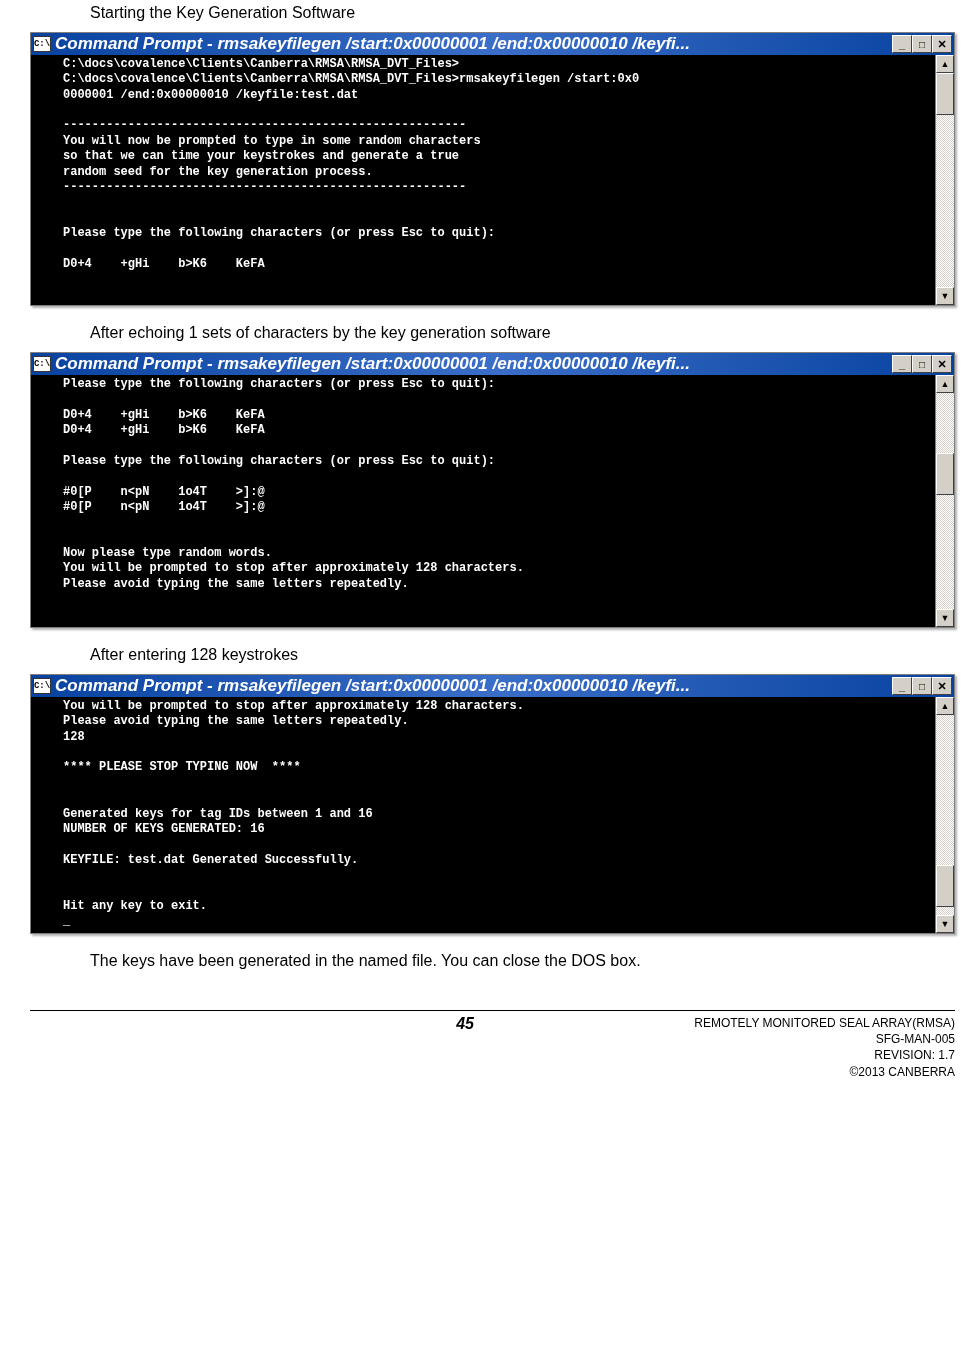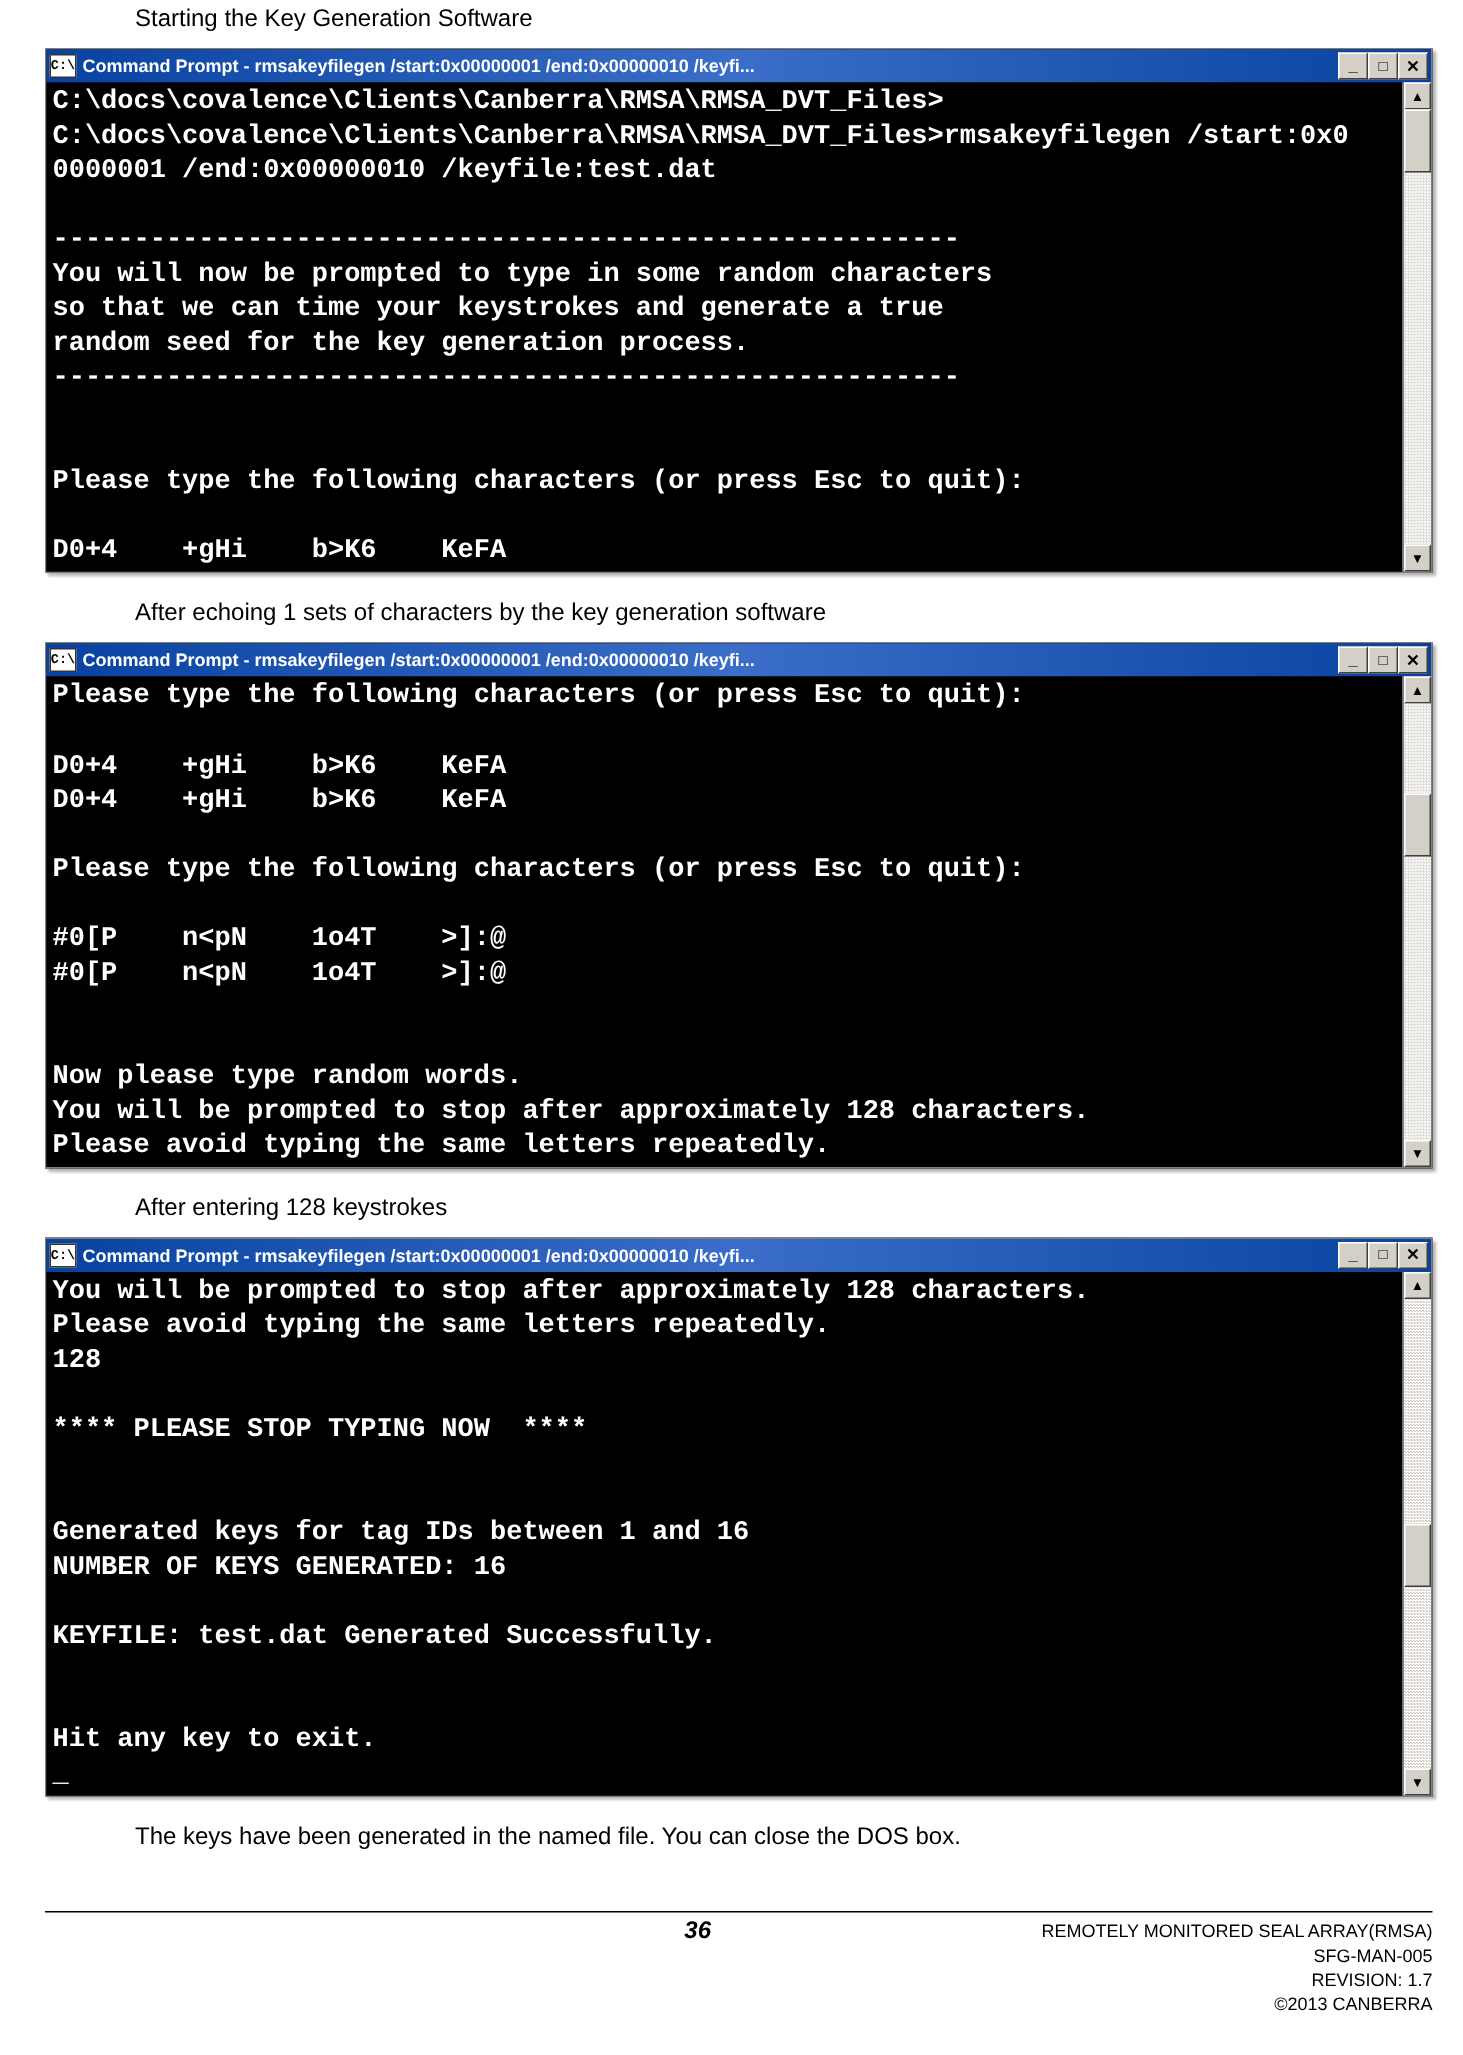--- a/index.html
+++ b/index.html
@@ -46,23 +46,24 @@
     color: #000;
     display: flex;
     align-items: center;
     justify-content: center;
     font-family: "Courier New", monospace;
   }
   .tb-title {
     flex: 1;
     color: #fff;
     font-weight: bold;
-    font-size: 12px;
+    font-size: 17px;
     white-space: nowrap;
     overflow: hidden;
+    font-style: italic;
   }
   .tb-btns {
     display: flex;
     gap: 0;
   }
   .tb-btn {
     width: 18px;
     height: 16px;
     background: #d4d0c8;
     border: 1px solid #fff;
@@ -81,27 +82,28 @@
     font-size: 10px;
   }
   .cmd-body {
     display: flex;
   }
   .cmd-content {
     flex: 1;
     background: #000;
     color: #fff;
     font-family: "Lucida Console", "Courier New", monospace;
-    font-size: 18px;
+    font-size: 12px;
     font-weight: bold;
     line-height: 1.28;
     white-space: pre;
     padding: 2px 0 2px 4px;
     min-height: 230px;
     overflow: hidden;
+    margin-left: 28px;
   }
   .cmd-content.h1 { min-height: 246px; }
   .cmd-content.h2 { min-height: 248px; }
   .cmd-content.h3 { min-height: 232px; }
   .vscroll {
     width: 18px;
     background: #d4d0c8;
     display: flex;
     flex-direction: column;
     border-left: 1px solid #808080;
@@ -270,21 +272,21 @@
         </div>
         <div class="sbtn">▼</div>
       </div>
     </div>
   </div>
 
   <div class="caption">The keys have been generated in the named file.  You can close the DOS box.</div>
 
   <hr class="footer-rule">
   <div class="footer">
-    <div class="pagenum">36</div>
+    <div class="pagenum">45</div>
     <div class="meta">
       <div>REMOTELY MONITORED SEAL ARRAY(RMSA)</div>
       <div>SFG-MAN-005</div>
       <div>REVISION: 1.7</div>
       <div>©2013 CANBERRA</div>
     </div>
   </div>
 
 </div>
 

